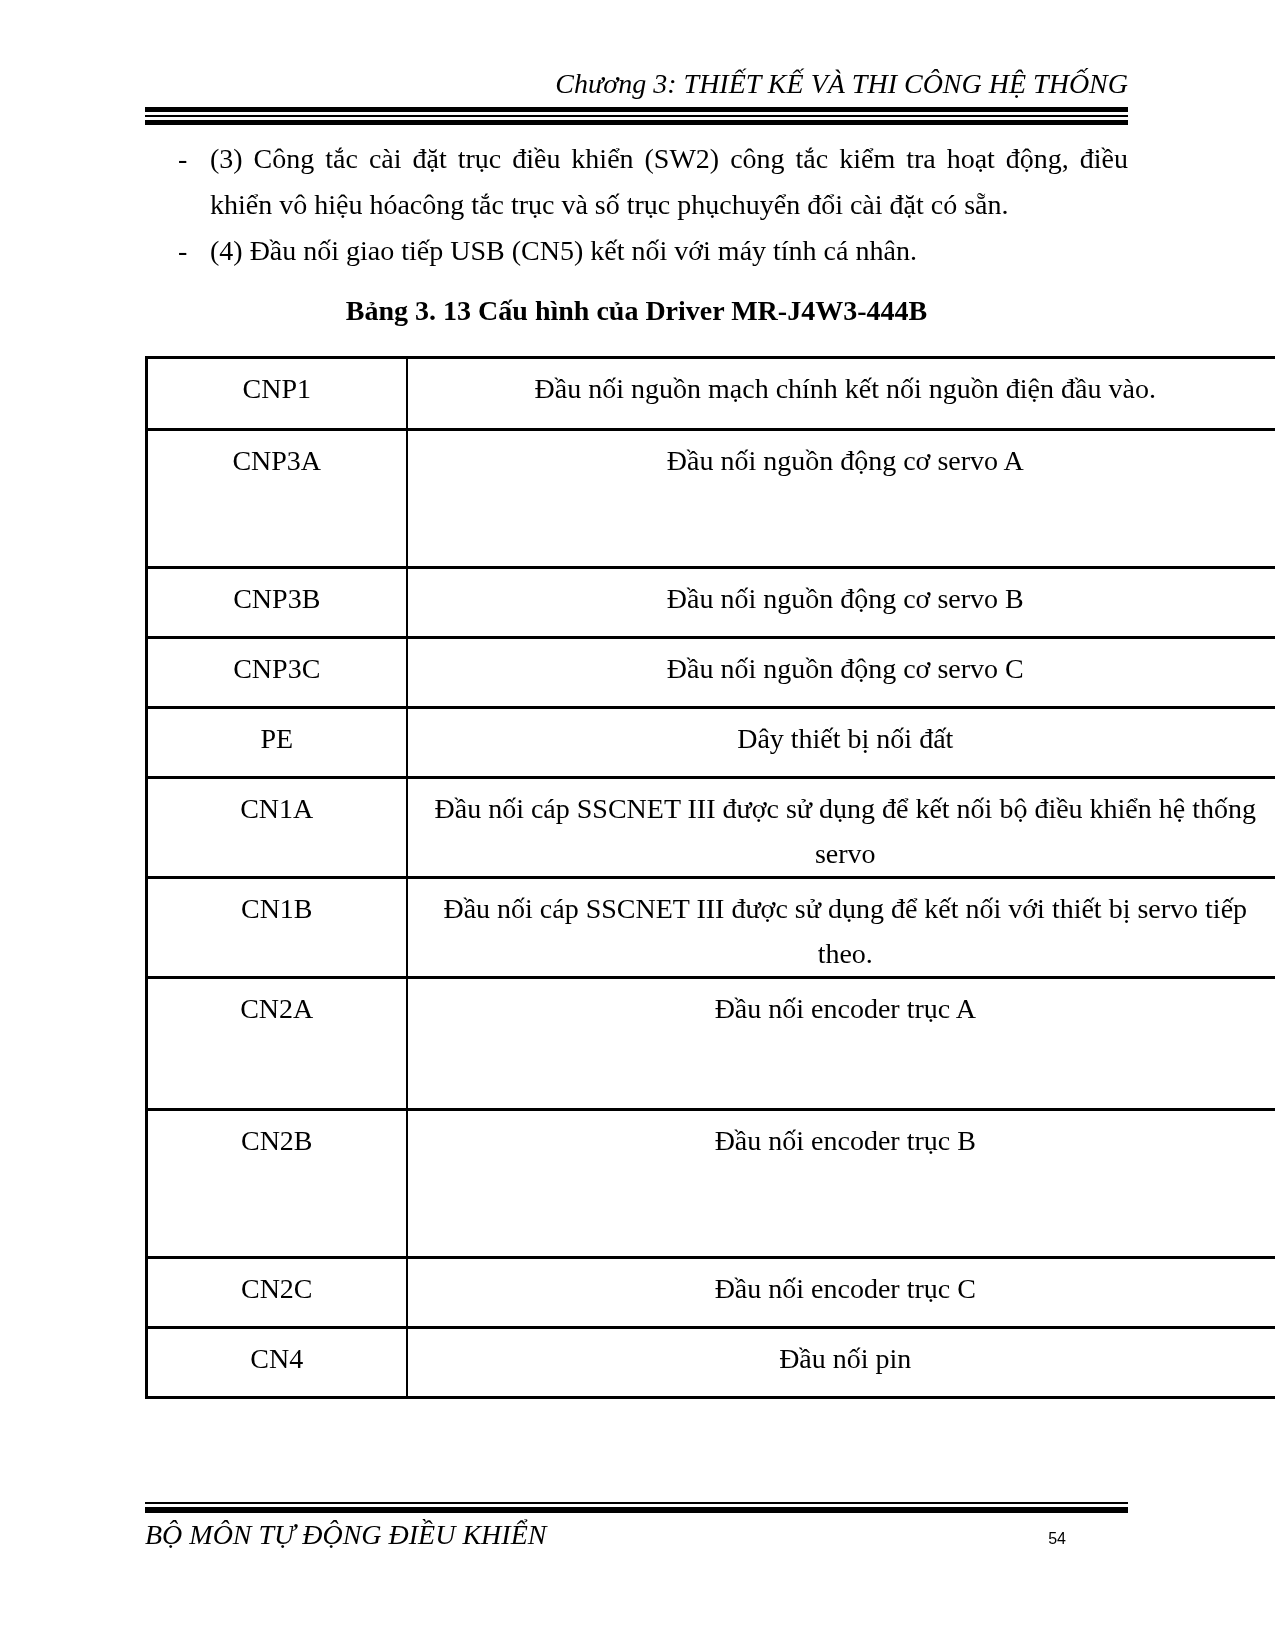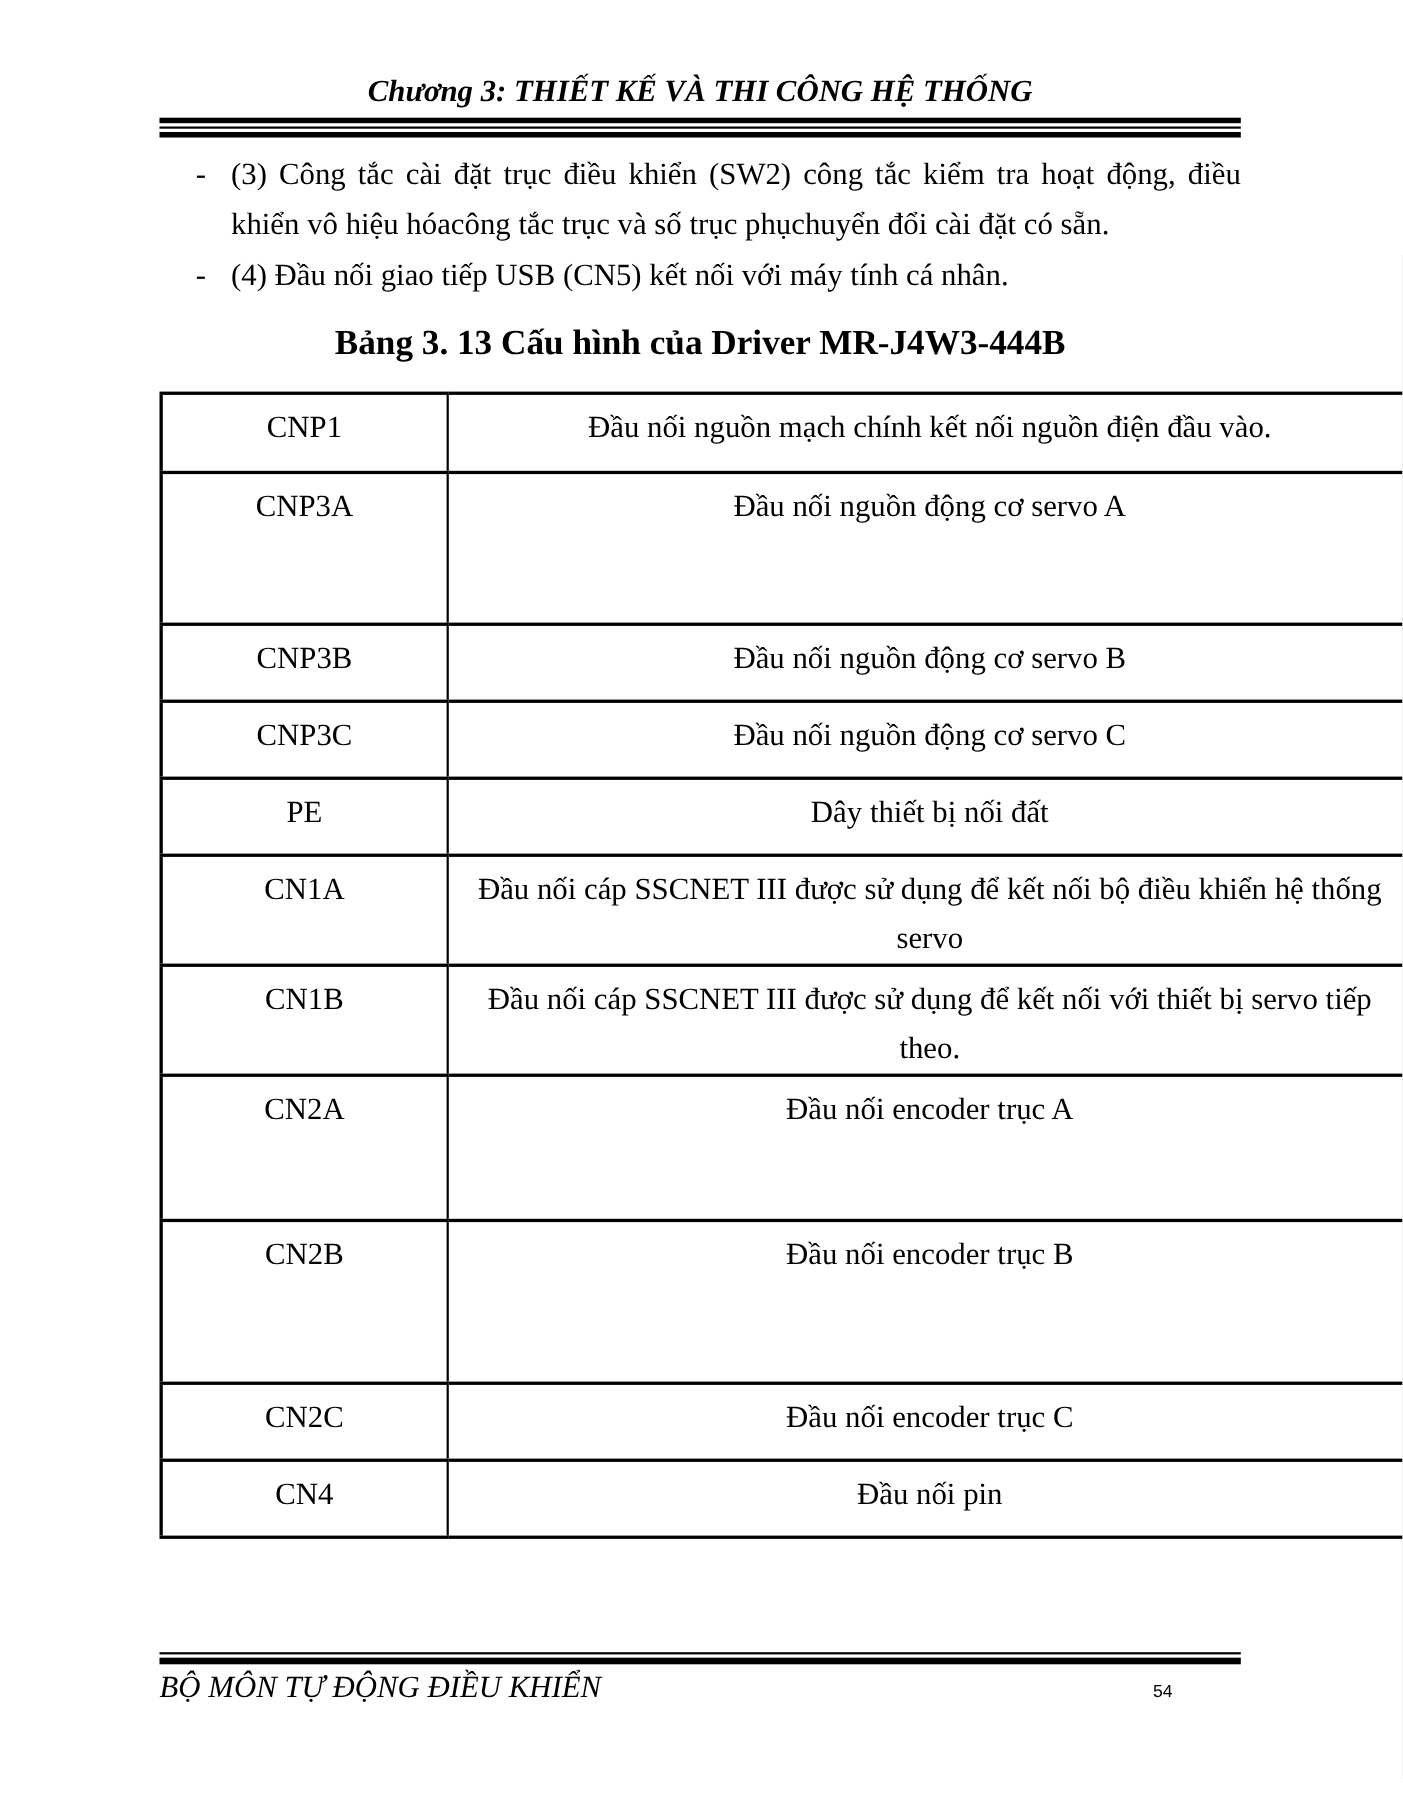--- a/index.html
+++ b/index.html
@@ -17,24 +17,24 @@
   .margin-box {
     position: absolute;
     left: 145px;
     width: 983px;
   }
 
   
   .page-header { top: 68px; }
   .header-row {
     display: flex;
-    justify-content: center;
+    justify-content: flex-end;
     align-items: baseline;
     font-size: 28px;
-    font-weight: bold;
+    font-weight: normal;
     font-style: italic;
     white-space: nowrap;
   }
   .header-rule { margin-top: 7px; }
   .bar-thick { height: 5px; background: #000; }
   .bar-thin  { height: 2px; background: #000; }
   .header-rule .gap, .footer-rule .gap { height: 3px; }
 
   
   .bullet-list { top: 136px; }
@@ -44,21 +44,21 @@
     font-size: 28px;
     line-height: 46px;
   }
   .bullet-marker { width: 32px; flex: 0 0 32px; }
   .bullet-text { flex: 1; text-align: justify; }
 
   
   .table-caption {
     top: 288px;
     text-align: center;
-    font-size: 32px;
+    font-size: 28px;
     font-weight: bold;
     line-height: 46px;
   }
 
   
   .config-table-wrap { top: 356px; }
   table.config-table {
     width: 1141px;
     border-collapse: collapse;
     table-layout: fixed;

